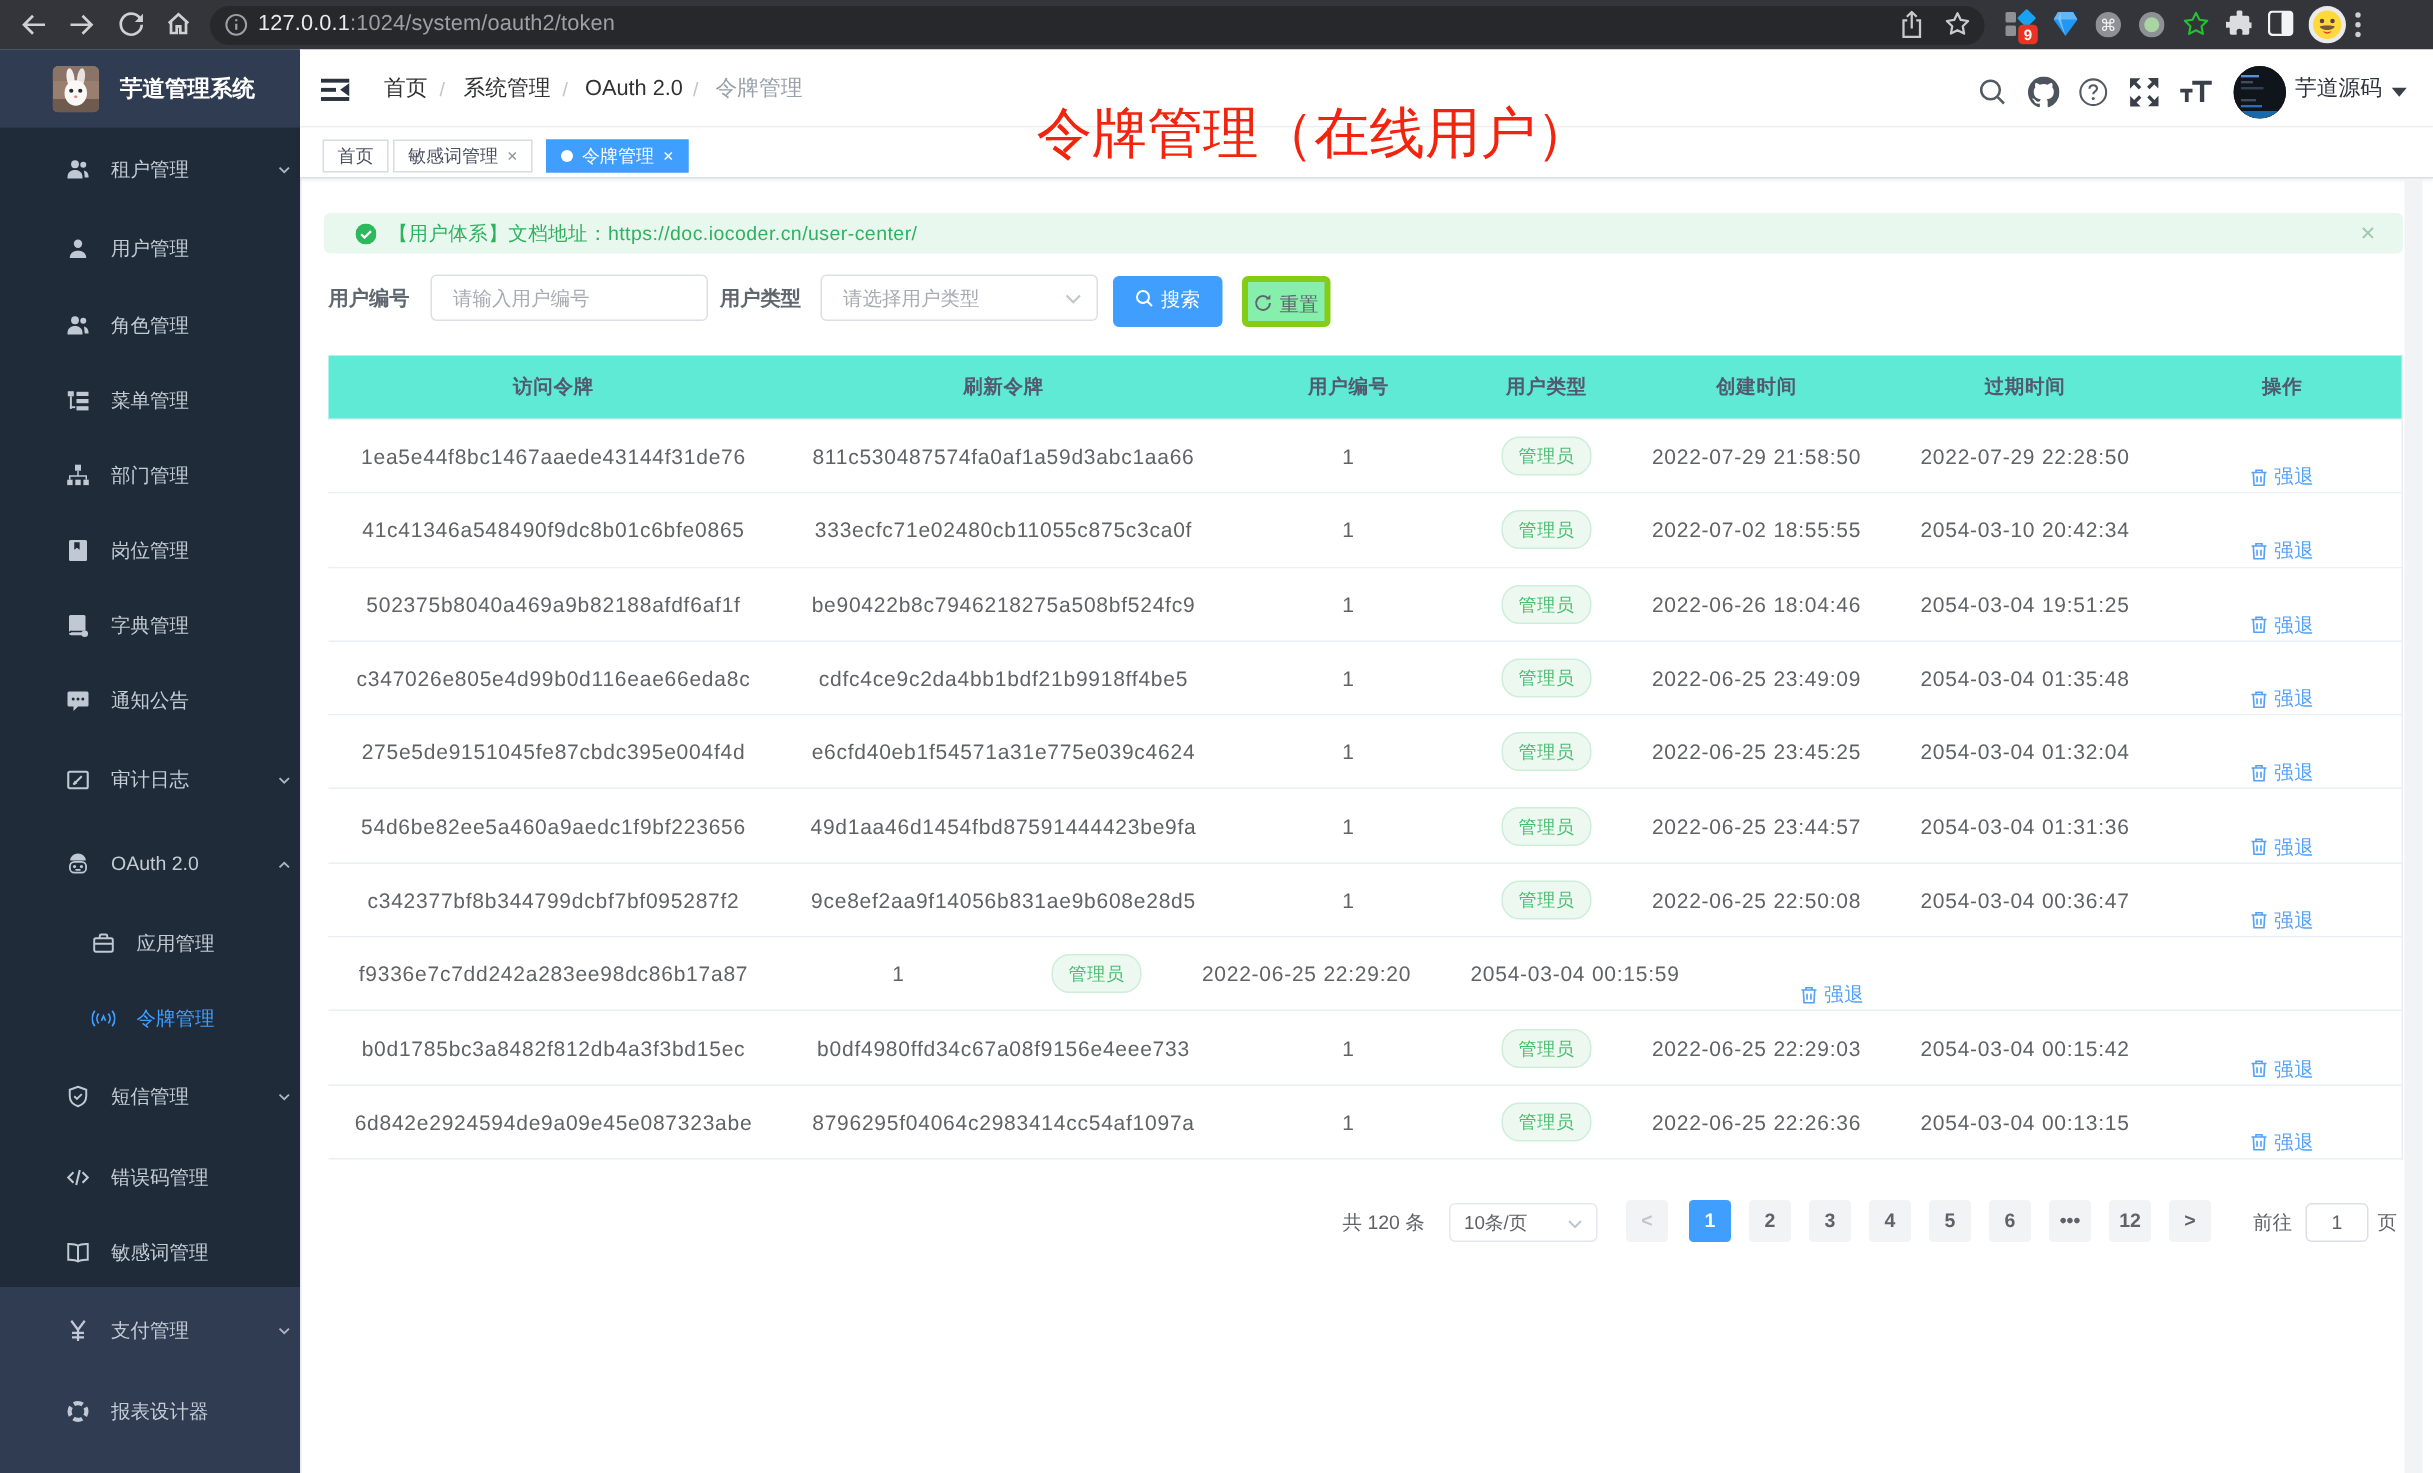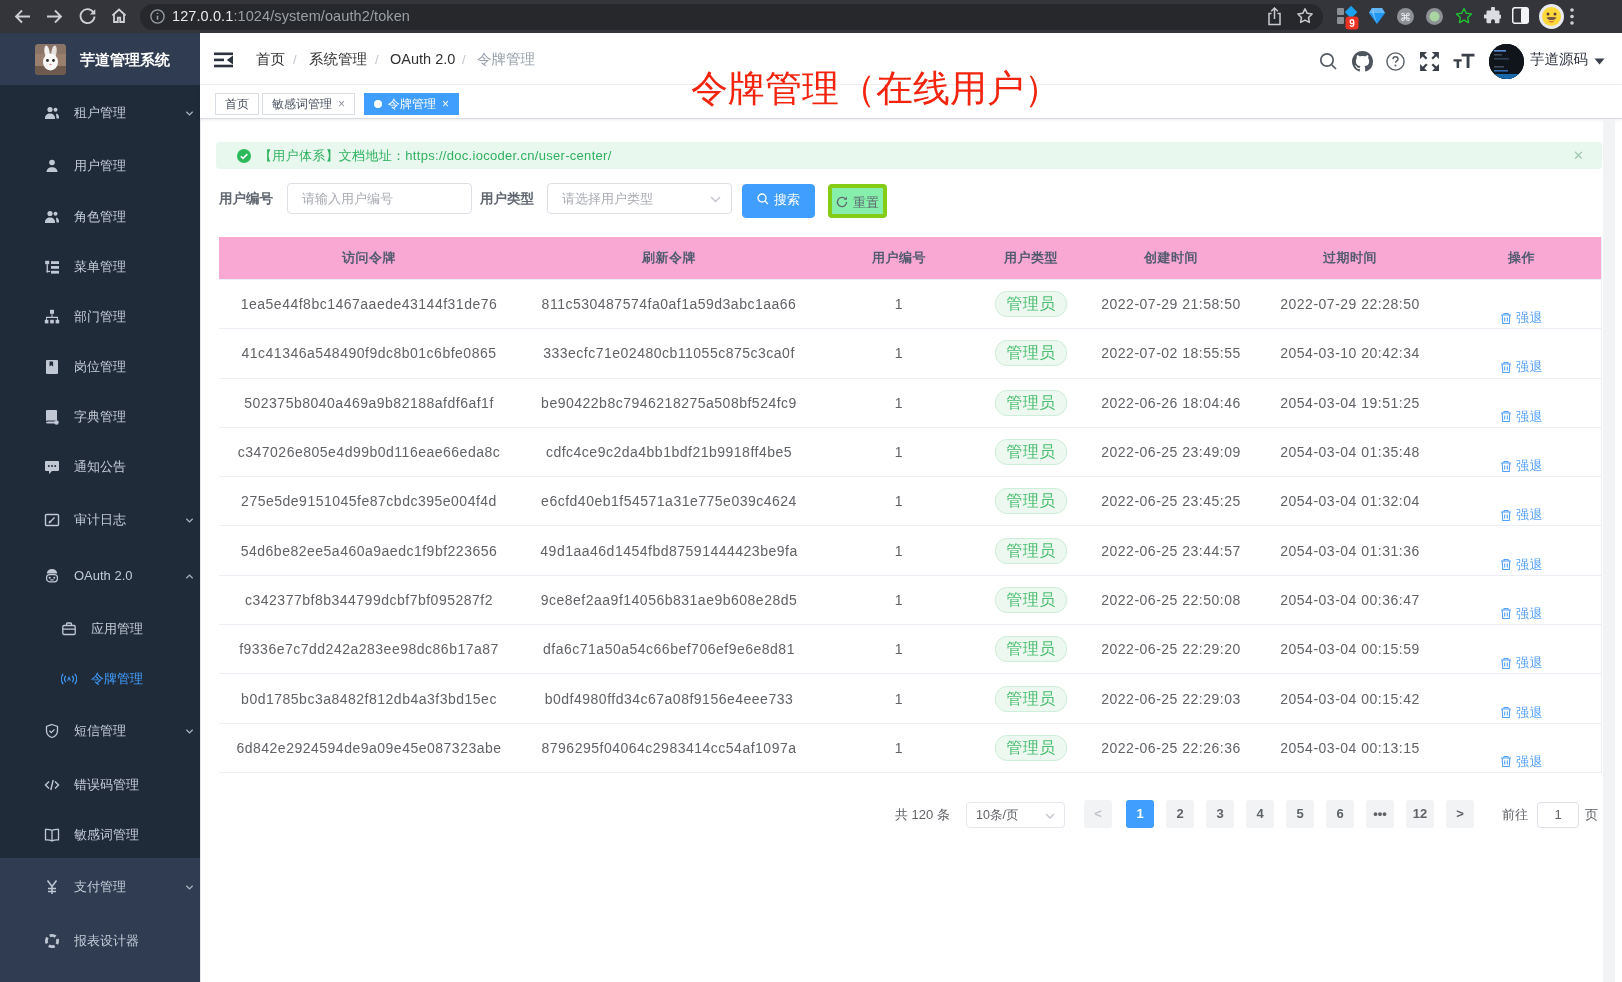--- a/index.html
+++ b/index.html
@@ -54,26 +54,26 @@
 
 .flabel { position:absolute; top:183px; height:31px; line-height:31px; font-size:13.5px; font-weight:bold; color:#5f6670; }
 .finput { position:absolute; top:183px; height:31px; border:1px solid #dcdfe6; border-radius:4px; background:#fff; line-height:29px; font-size:13px; color:#a8abb2; padding-left:14px; }
 .fbtn { position:absolute; top:184px; height:34px; border-radius:4px; font-size:13px; line-height:29px; text-align:center; }
 #btnsearch { left:742px; width:73px; background:#409eff; color:#fff; border:1px solid #409eff; }
 #btnreset { left:828px; width:59px; background:#86efac; color:#5f6670; border:4px solid #84cc16; }
 
 
 #table { position:absolute; left:219px; top:237px; width:1383px; }
 .trow { display:flex; width:1383px; }
-.th { height:43px; background:#f9a8d4; border-bottom:1px solid #ebeef5; }
+.th { height:43px; background:#5eead4; border-bottom:1px solid #ebeef5; }
 .tr { height:49.3px; background:#fff; border-bottom:1px solid #ebeef5; }
 .td { flex:none; display:flex; align-items:center; justify-content:center; font-size:14px; color:#606266; overflow:hidden; letter-spacing:0.5px; }
 .c1{width:300px}.c2{width:300px}.c3{width:160px}.c4{width:104px}.c5{width:176px}.c6{width:182px}.c7{width:161px}
 .th .td { color:#515a6e; font-weight:bold; font-size:13px; }
-.gtag { display:inline-block; height:26px; line-height:24px; padding:0 10px; border:1px solid #cdeed8; background:#edf8f0; color:#48bd6f; border-radius:12px; font-size:16px; }
+.gtag { display:inline-block; height:26px; line-height:24px; padding:0 10px; border:1px solid #cdeed8; background:#edf8f0; color:#48bd6f; border-radius:12px; font-size:12px; }
 .act { color:#54a1f9; font-size:13px; display:flex; align-items:center;margin-top:28px; }
 .act svg { margin-right:4px; }
 #tline { position:absolute; left:1601px; top:237px; width:1px; height:536px; background:#ebeef5; }
 
 
 #pager { position:absolute; left:200px; top:800px; width:1422px; height:30px; }
 .pgtext { position:absolute; top:2px; height:26px; line-height:26px; font-size:13px; color:#606266; }
 .pgsel { position:absolute; left:766px; top:2px; width:99px; height:26px; border:1px solid #e4e7ed; border-radius:4px; line-height:24px; font-size:12.5px; color:#606266; padding-left:9px; }
 .pbtn { position:absolute; top:0; width:28px; height:28px; border-radius:3px; background:#f2f3f4; color:#5f6266; font-size:13px; font-weight:bold; text-align:center; line-height:28px; }
 .pbtn.on { background:#409eff; color:#fff; }
@@ -519,21 +519,20 @@
       <div class="td c5">2022-06-25 22:50:08</div>
       <div class="td c6">2054-03-04 00:36:47</div>
       <div class="td c7">
         <span class="act"><svg width="12" height="13" viewBox="0 0 12 13" fill="none" stroke="#54a1f9" stroke-width="1.1">
             <path d="M1 3h10M4 3V1.5h4V3M2.2 3l.5 8.5h6.6L9.8 3M4.7 5.5v4M7.3 5.5v4"></path>
           </svg>强退</span>
       </div>
     </div>
     <div class="trow tr">
       <div class="td c1">f9336e7c7dd242a283ee98dc86b17a87</div>
-      <div class="td c2">dfa6c71a50a54c66bef706ef9e6e8d81</div>
       <div class="td c3">1</div>
       <div class="td c4">
         <span class="gtag">管理员</span>
       </div>
       <div class="td c5">2022-06-25 22:29:20</div>
       <div class="td c6">2054-03-04 00:15:59</div>
       <div class="td c7">
         <span class="act"><svg width="12" height="13" viewBox="0 0 12 13" fill="none" stroke="#54a1f9" stroke-width="1.1">
             <path d="M1 3h10M4 3V1.5h4V3M2.2 3l.5 8.5h6.6L9.8 3M4.7 5.5v4M7.3 5.5v4"></path>
           </svg>强退</span>

